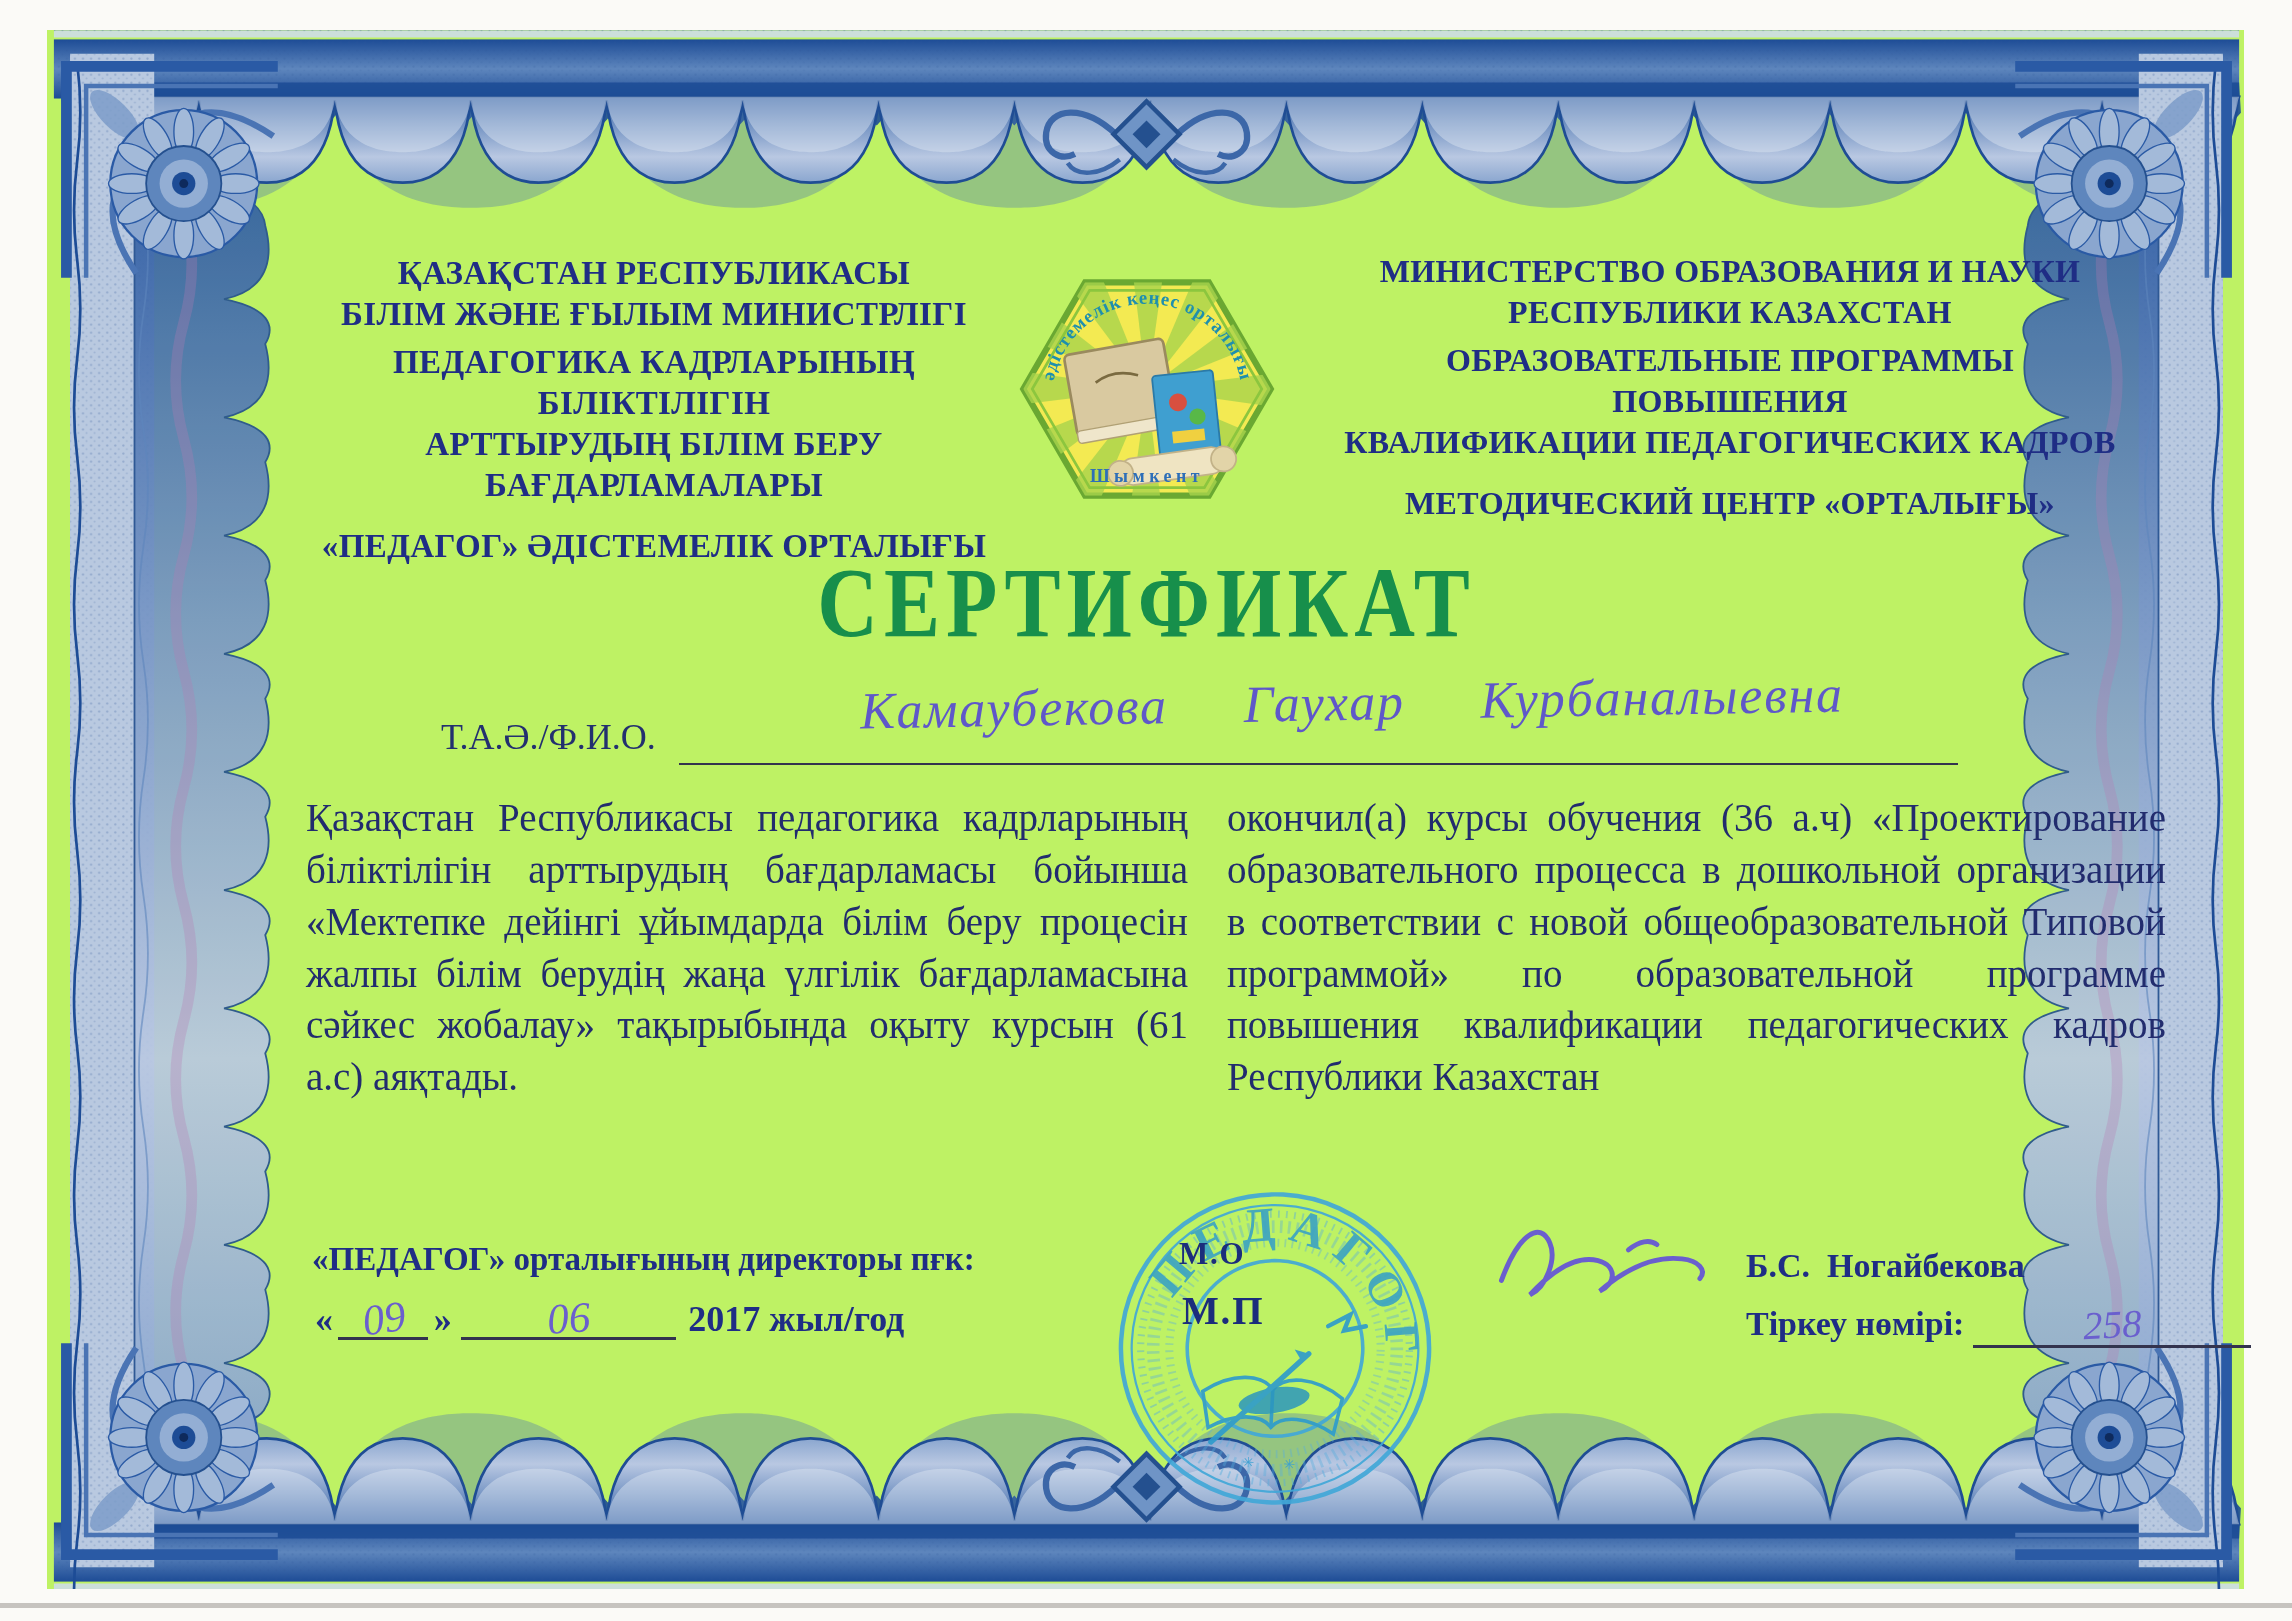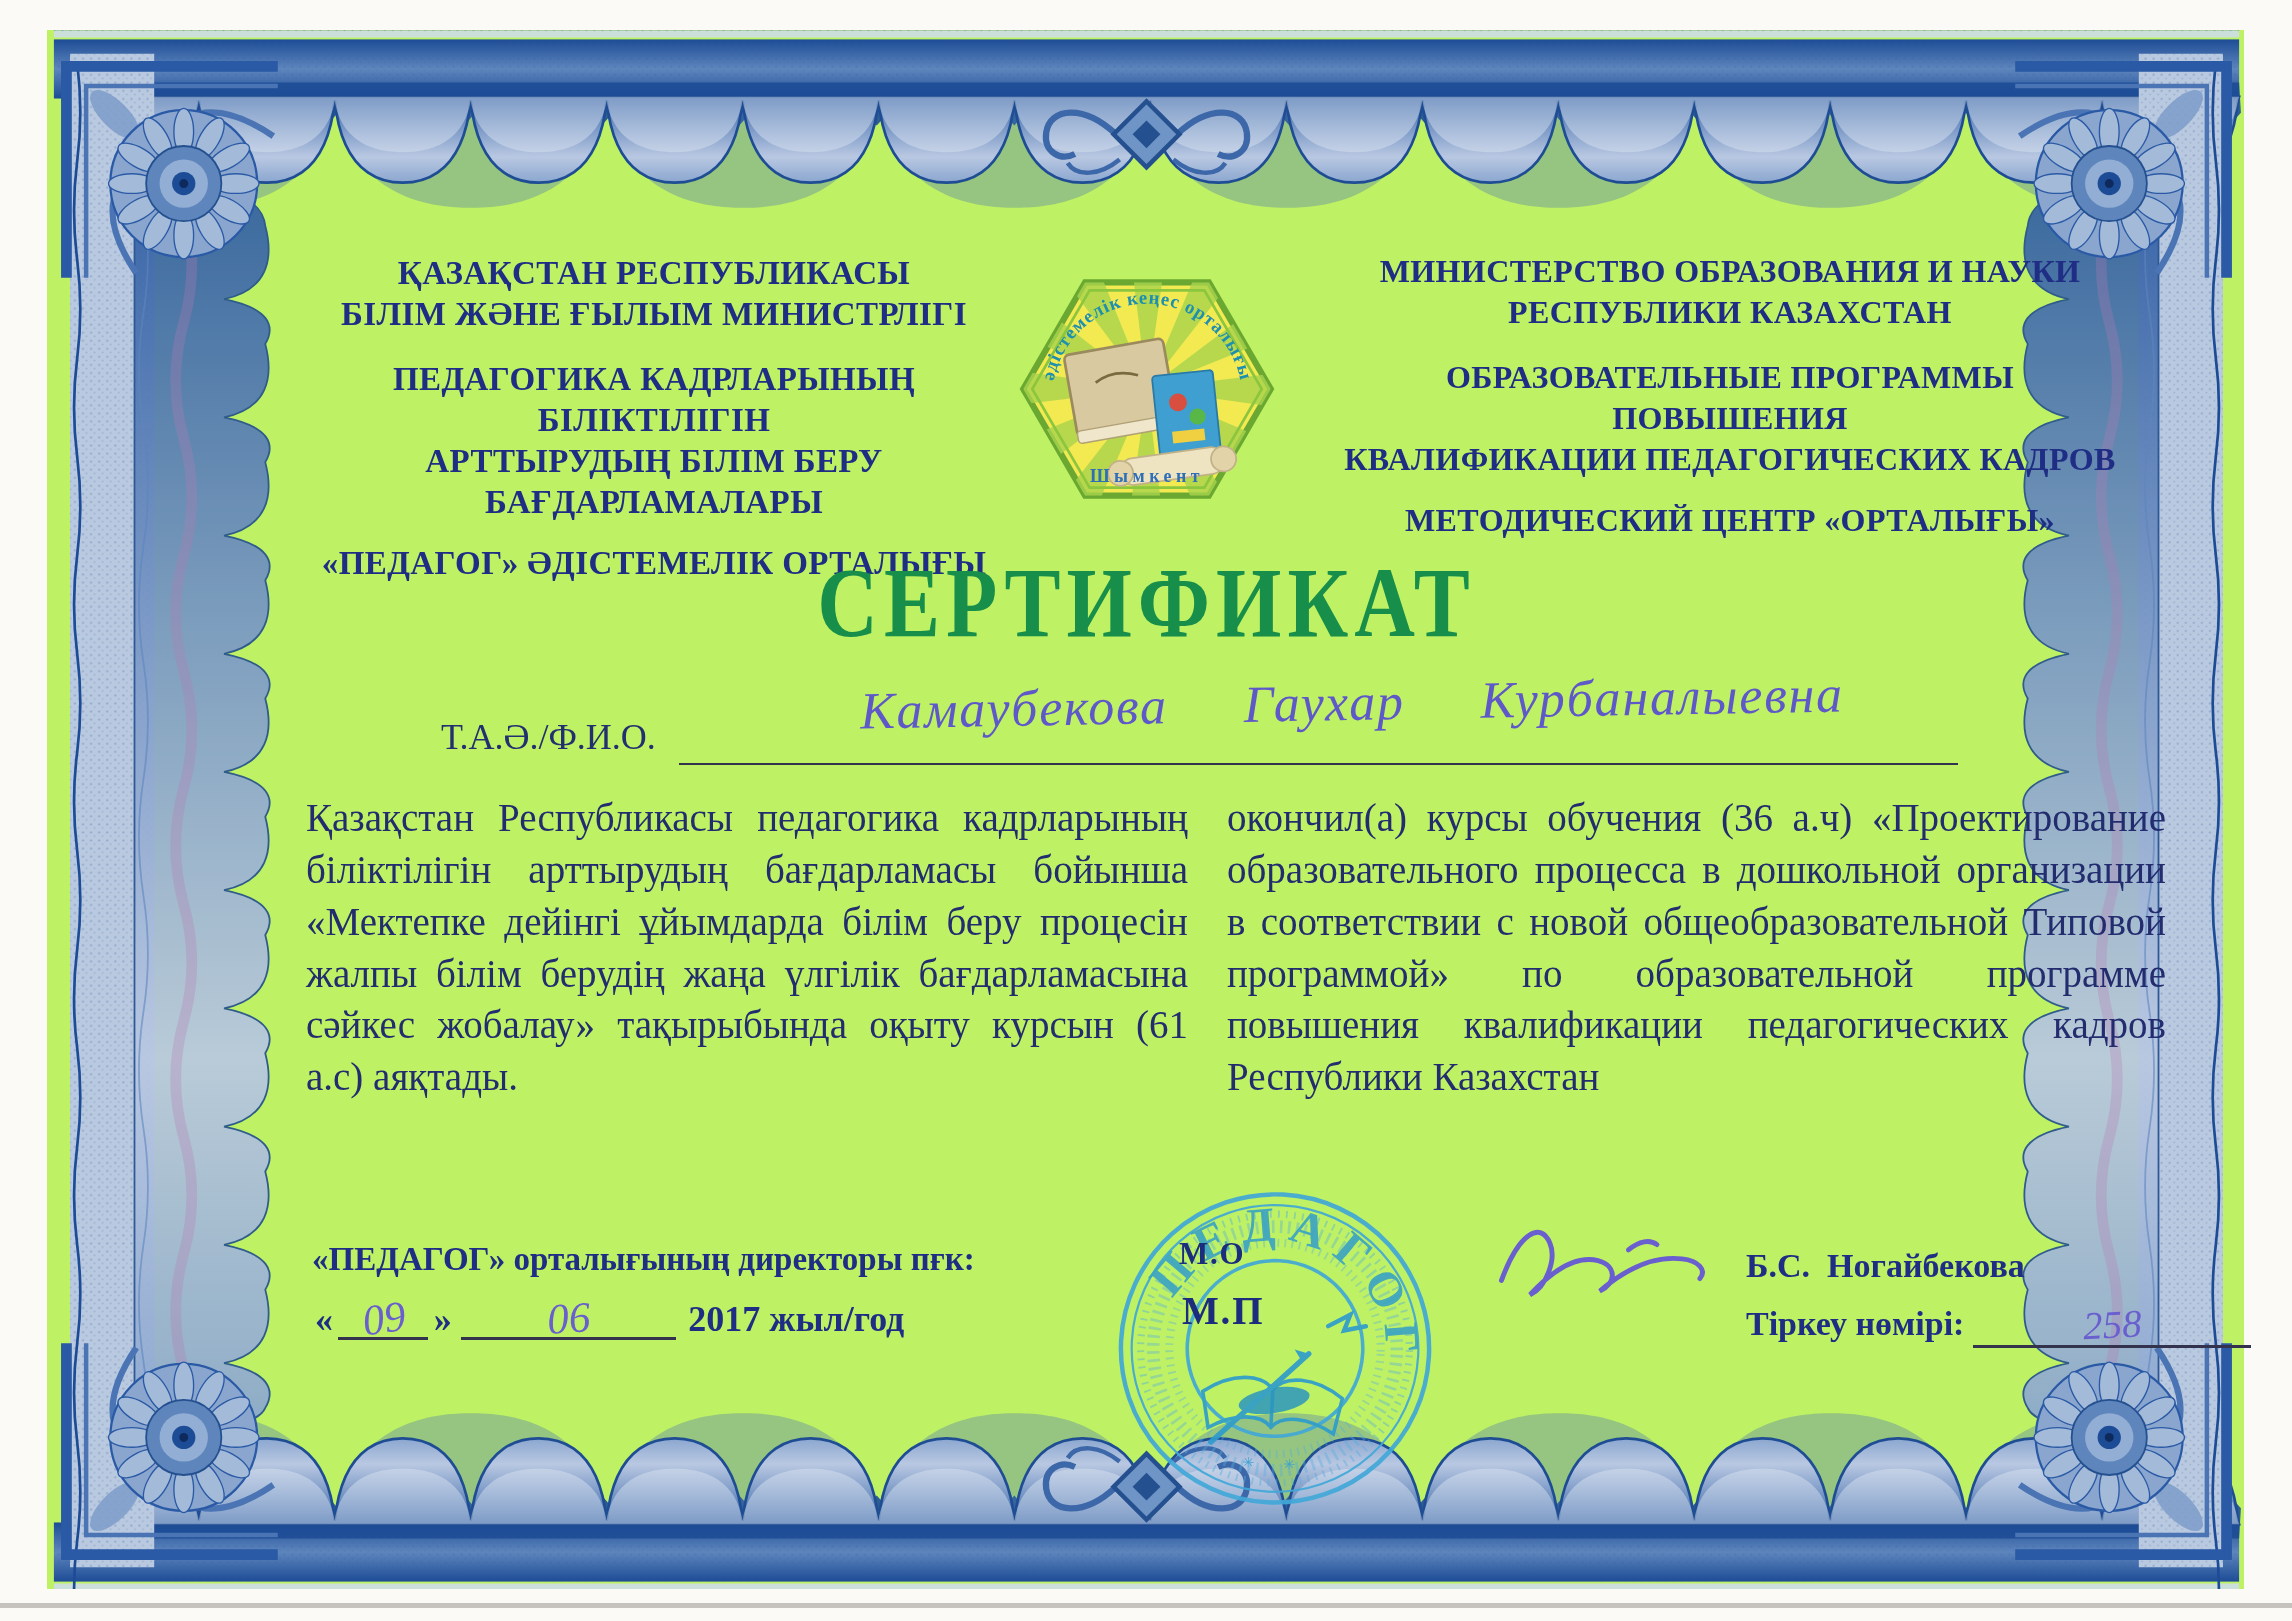--- a/index.html
+++ b/index.html
@@ -6,21 +6,21 @@
   body{width:2293px;height:1621px;background:#f2ebe8;font-family:"Liberation Serif",serif;}
   .page{position:absolute;inset:0;width:2293px;height:1621px;overflow:hidden;background:#bef264;}
   .scan-edge{position:absolute;background:#fbfaf7;}
   #edge-top{left:0;top:0;width:2293px;height:30px;}
   #edge-left{left:0;top:0;width:47px;height:1621px;}
   #edge-right{left:2244px;top:0;width:48px;height:1621px;}
   #edge-bottom{left:0;top:1589px;width:2293px;height:32px;}
   #edge-line{position:absolute;left:0;top:1603px;width:2293px;height:4.5px;background:#c6c3bf;}
   svg.layer{position:absolute;left:0;top:0;}
   .hdr{position:absolute;text-align:center;color:#1f2d85;font-weight:bold;font-size:33px;line-height:41px;letter-spacing:0.4px;}
-  .hdr .gap1{margin-top:24px;}
+  .hdr .gap1{margin-top:7px;}
   .hdr .gap2{margin-top:19.7px;}
   #header-left{left:296px;top:253px;width:716px;}
   #header-right{left:1336px;top:251px;width:788px;font-size:32px;}
   #cert-title{position:absolute;left:0;top:545px;width:2293px;text-align:center;color:#178f4b;font-weight:bold;font-size:100px;letter-spacing:7.2px;transform:scaleX(.84);transform-origin:50% 50%;}
   #name-row{position:absolute;left:441px;top:716px;color:#23306f;font-size:36px;}
   #name-underline{position:absolute;left:679px;top:763px;width:1279px;border-top:2.7px solid #33334e;}
   #name-hand{position:absolute;left:734px;top:673px;width:1236px;text-align:center;font-style:italic;font-size:52px;color:#5f58c9;word-spacing:61px;letter-spacing:1.8px;transform:rotate(-1deg);}
   .bodycol{position:absolute;top:792px;color:#222c6e;font-size:39px;line-height:1.33;text-align:justify;}
   #body-left{left:306px;width:882px;}
   #body-right{left:1227px;width:939px;}

